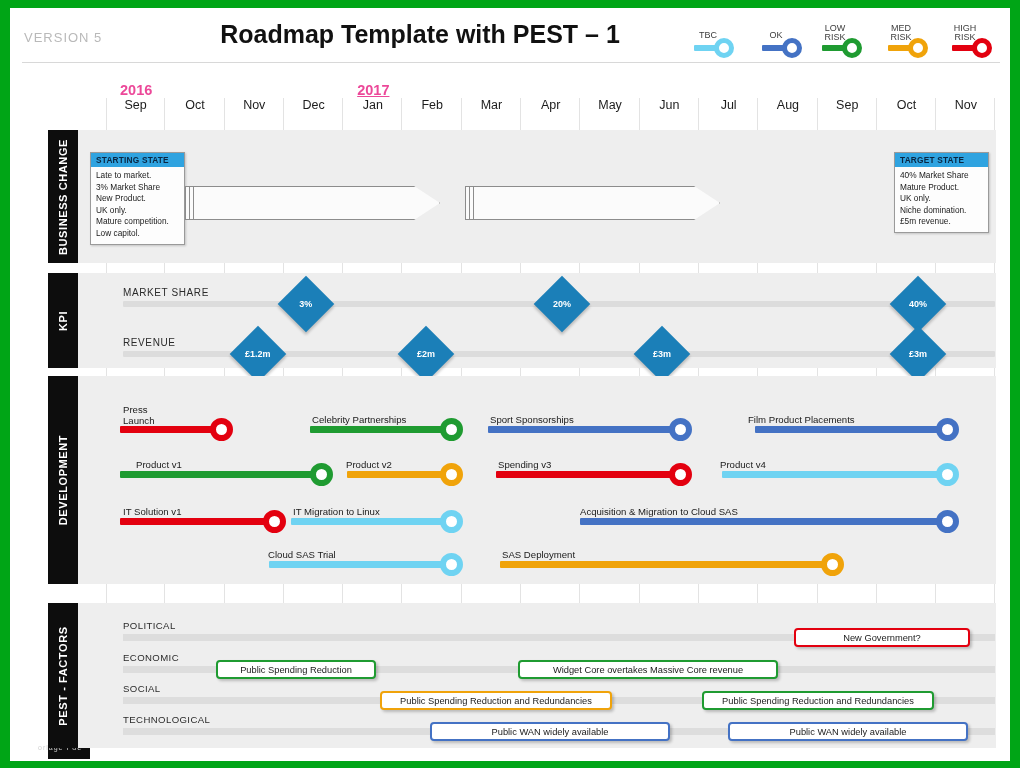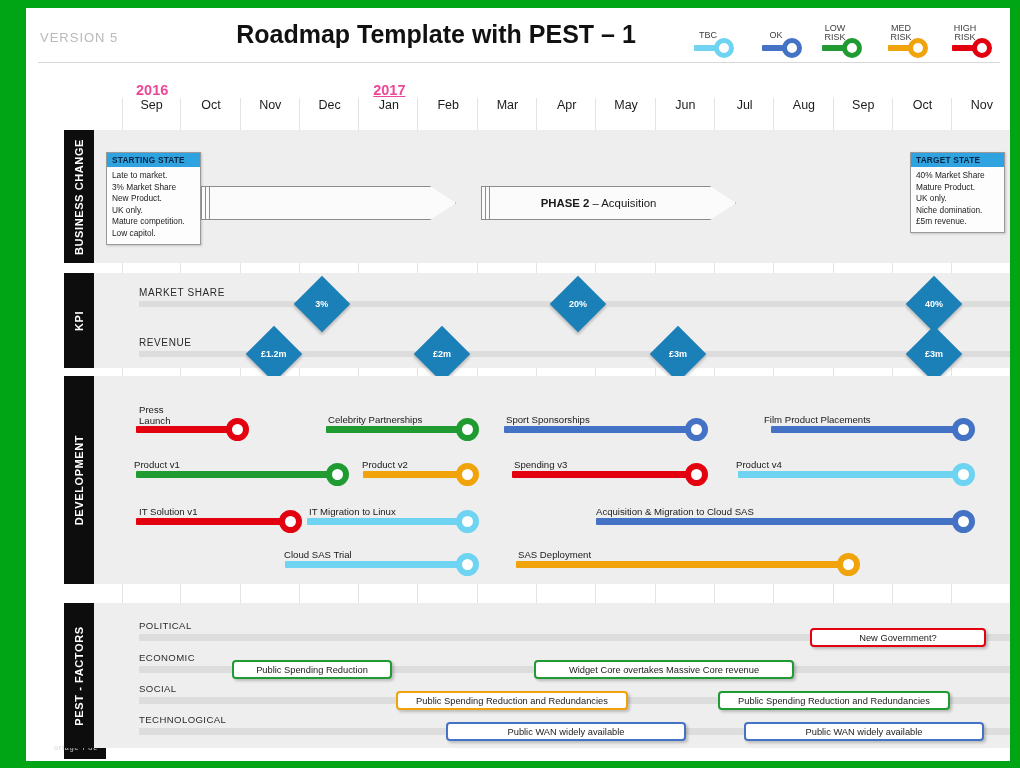--- a/index.html
+++ b/index.html
@@ -5,21 +5,21 @@
   * { box-sizing: border-box; margin:0; padding:0; }
   html,body { width:1020px; height:768px; }
   body {
     font-family: "Liberation Sans", sans-serif;
     background:#00a000;
     overflow:hidden;
   }
   #frame {
     position:absolute; left:0; top:0; width:1020px; height:768px;
     background:#00a516;
-    padding:8px 10px 7px 26px;
+    padding:8px 10px 7px 10px;
   }
   #slide {
     position:relative; width:100%; height:100%;
     background:#ffffff;
     overflow:hidden;
   }
 
   
   #version {
     position:absolute; left:14px; top:22px;
@@ -258,24 +258,20 @@
       </div>
       <div class="phase" style="left: 175px; width: 255px; top: 178px;">
         <div class="arrow"></div>
         <div class="tail1"></div>
         <div class="tail2"></div>
       </div>
       <div class="phase" style="left: 455px; width: 255px; top: 178px;">
         <div class="arrow"></div>
         <div class="tail1"></div>
         <div class="tail2"></div>
-        <div class="ptext">
-          <b>PHASE 2</b>
-          <span> – Acquisition</span>
-        </div>
       </div>
       <div class="band-bg" style="top: 265px; height: 95px;"></div>
       <div class="band-tab" style="top: 265px; height: 95px;">
         <span>KPI</span>
       </div>
       <div class="kpi-label" style="left: 113px; top: 279px;">MARKET SHARE</div>
       <div class="kpi-track" style="left: 113px; top: 293px; width: 872px;"></div>
       <div class="diamond" style="left: 276px; top: 276px;">
         <i>3%</i>
       </div>
@@ -311,21 +307,21 @@
       <div class="dev-ring" style="left: 430px; top: 410px; border: 6px solid rgb(31, 155, 49);"></div>
       <div class="dev-label" style="left: 302px; top: 406px;">Celebrity Partnerships</div>
       <div class="dev-bar" style="left: 478px; width: 193px; top: 418px; background: rgb(68, 114, 196);"></div>
       <div class="dev-ring" style="left: 659px; top: 410px; border: 6px solid rgb(68, 114, 196);"></div>
       <div class="dev-label" style="left: 480px; top: 406px;">Sport Sponsorships</div>
       <div class="dev-bar" style="left: 745px; width: 193px; top: 418px; background: rgb(68, 114, 196);"></div>
       <div class="dev-ring" style="left: 926px; top: 410px; border: 6px solid rgb(68, 114, 196);"></div>
       <div class="dev-label" style="left: 738px; top: 406px;">Film Product Placements</div>
       <div class="dev-bar" style="left: 110px; width: 202px; top: 463px; background: rgb(31, 155, 49);"></div>
       <div class="dev-ring" style="left: 300px; top: 455px; border: 6px solid rgb(31, 155, 49);"></div>
-      <div class="dev-label" style="left: 108px; top: 451px;">Product v1</div>
+      <div class="dev-label" style="left: 126px; top: 451px;">Product v1</div>
       <div class="dev-bar" style="left: 337px; width: 105px; top: 463px; background: rgb(240, 163, 10);"></div>
       <div class="dev-ring" style="left: 430px; top: 455px; border: 6px solid rgb(240, 163, 10);"></div>
       <div class="dev-label" style="left: 336px; top: 451px;">Product v2</div>
       <div class="dev-bar" style="left: 486px; width: 185px; top: 463px; background: rgb(227, 0, 15);"></div>
       <div class="dev-ring" style="left: 659px; top: 455px; border: 6px solid rgb(227, 0, 15);"></div>
       <div class="dev-label" style="left: 488px; top: 451px;">Spending  v3</div>
       <div class="dev-bar" style="left: 712px; width: 226px; top: 463px; background: rgb(111, 211, 242);"></div>
       <div class="dev-ring" style="left: 926px; top: 455px; border: 6px solid rgb(111, 211, 242);"></div>
       <div class="dev-label" style="left: 710px; top: 451px;">Product  v4</div>
       <div class="dev-bar" style="left: 110px; width: 155px; top: 510px; background: rgb(227, 0, 15);"></div>

